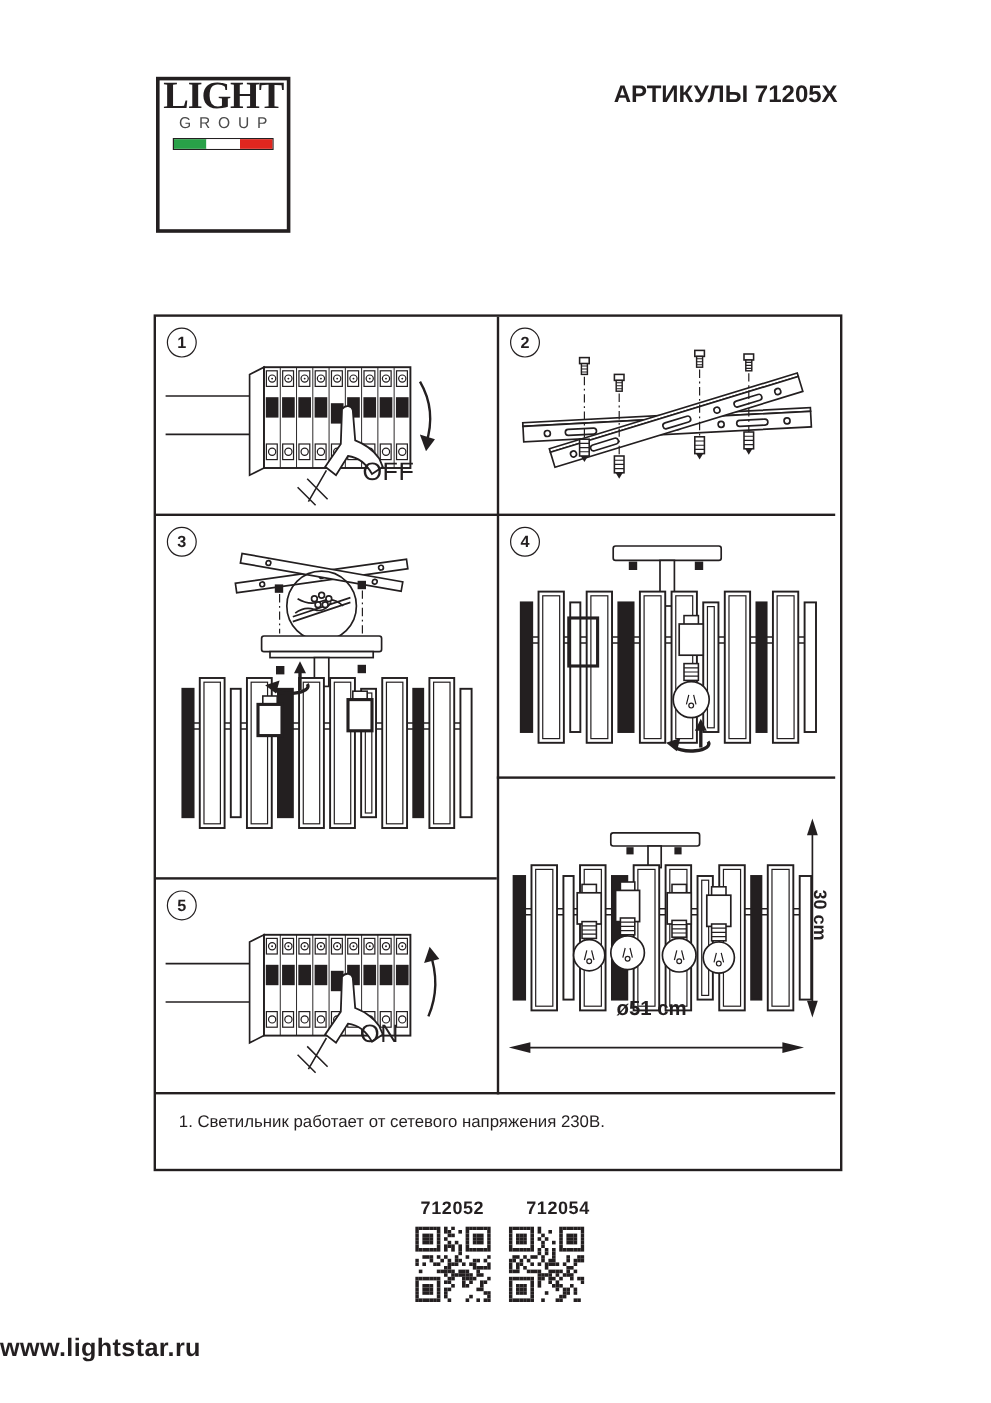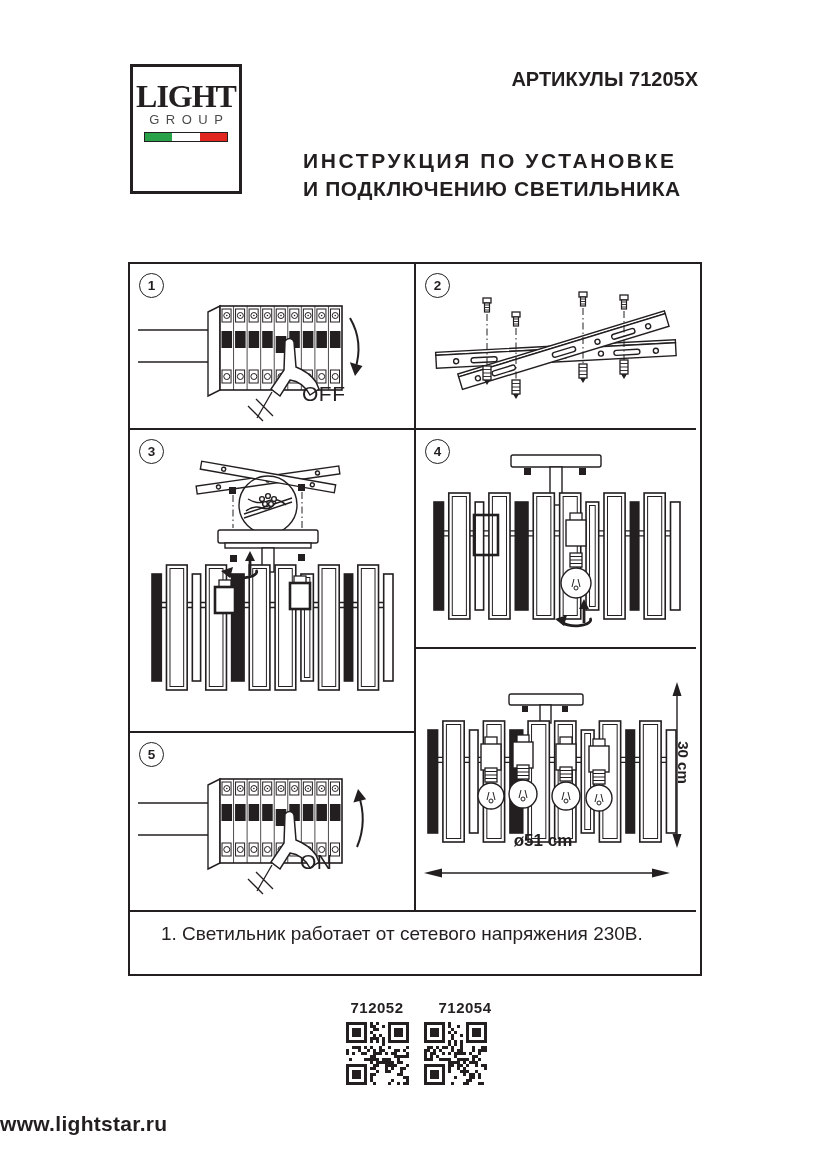--- a/index.html
+++ b/index.html
@@ -3,21 +3,21 @@
 <meta charset="utf-8">
 <style>
   html,body{margin:0;padding:0;background:#fff;}
   .page{position:relative;width:826px;height:1169px;background:#fff;overflow:hidden;
         font-family:"Liberation Sans",sans-serif;color:#231f20;}
   .abs{position:absolute;}
 
   
   .logo-box{left:130px;top:64px;width:106px;height:124px;border:3px solid #231f20;
             text-align:center;font-family:"Liberation Serif",serif;}
-  .logo-l1{margin-top:17px;font-size:32px;font-weight:bold;line-height:0.80;letter-spacing:-1px;}
+  .logo-l1{font-size:32px;font-weight:bold;line-height:0.80;letter-spacing:-1px;}
   .logo-l2{font-size:41px;font-weight:bold;line-height:0.92;letter-spacing:-2px;}
   .logo-group{font-family:"Liberation Sans",sans-serif;font-size:13px;letter-spacing:6.5px;
               margin-right:-6.5px;margin-top:2px;color:#4a4a4a;}
   .flag{margin:5px auto 0;width:82px;height:8px;border:1px solid #231f20;display:flex;}
   .flag>div{flex:1;}
   .fg{background:#29a148;} .fw{background:#ffffff;} .fr{background:#e0261f;}
 
   
   .hdr-right{left:300px;top:64px;width:398px;text-align:right;font-weight:bold;
              font-size:20px;line-height:30px;}
@@ -44,22 +44,22 @@
            border-radius:50%;font-size:13.5px;line-height:23px;text-align:center;font-weight:bold;background:#fff;}
   .caption{position:absolute;font-size:21px;letter-spacing:0.5px;}
   .ill{position:absolute;}
 
   .dim-h{position:absolute;left:245px;top:105px;width:44px;text-align:center;
          font-size:15px;font-weight:bold;transform:rotate(90deg);}
   .dim-d{position:absolute;left:62px;top:182px;width:130px;text-align:center;
          font-size:17px;font-weight:bold;}
 
   
-  .notes{position:absolute;left:12px;top:648px;width:540px;padding:11px 0 0 19px;
-         font-size:19px;line-height:22px;}
+  .notes{position:absolute;left:0;top:648px;width:540px;padding:11px 0 0 19px;
+         font-size:14px;line-height:22px;}
 
   
   .qr-label{position:absolute;width:64px;text-align:center;font-weight:bold;font-size:15px;letter-spacing:0.5px;}
   .qr-box{position:absolute;width:63px;height:63px;}
 
   .site{left:0;top:1112px;width:764px;font-weight:bold;font-size:21px;letter-spacing:0.3px;}
 
   
   .d-stroke{stroke:#231f20;fill:none;stroke-width:1.4;}
   .d-white{stroke:#231f20;fill:#fff;stroke-width:1.4;}
@@ -77,24 +77,20 @@
     <div class="logo-group">GROUP</div>
     <div class="flag">
       <div class="fg"></div>
       <div class="fw"></div>
       <div class="fr"></div>
     </div>
   </div>
 
   <div class="abs hdr-right">
     <div>АРТИКУЛЫ 71205X</div>
-  </div>
-  <div class="abs hdr-title">
-    <span class="t1">ИНСТРУКЦИЯ ПО УСТАНОВКЕ</span>
-    <span class="t2">И ПОДКЛЮЧЕНИЮ СВЕТИЛЬНИКА</span>
   </div>
 
   <div class="abs sheet">
     <div class="vl vl1"></div>
     <div class="hl hl1"></div>
     <div class="hl hl2"></div>
     <div class="hl hl3"></div>
     <div class="hl hl4"></div>
 
     <div class="panel p1">

